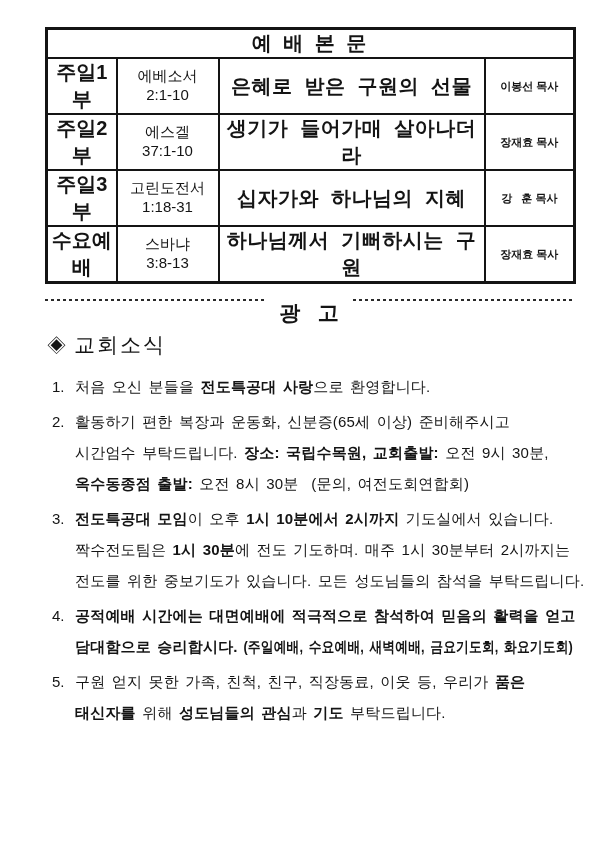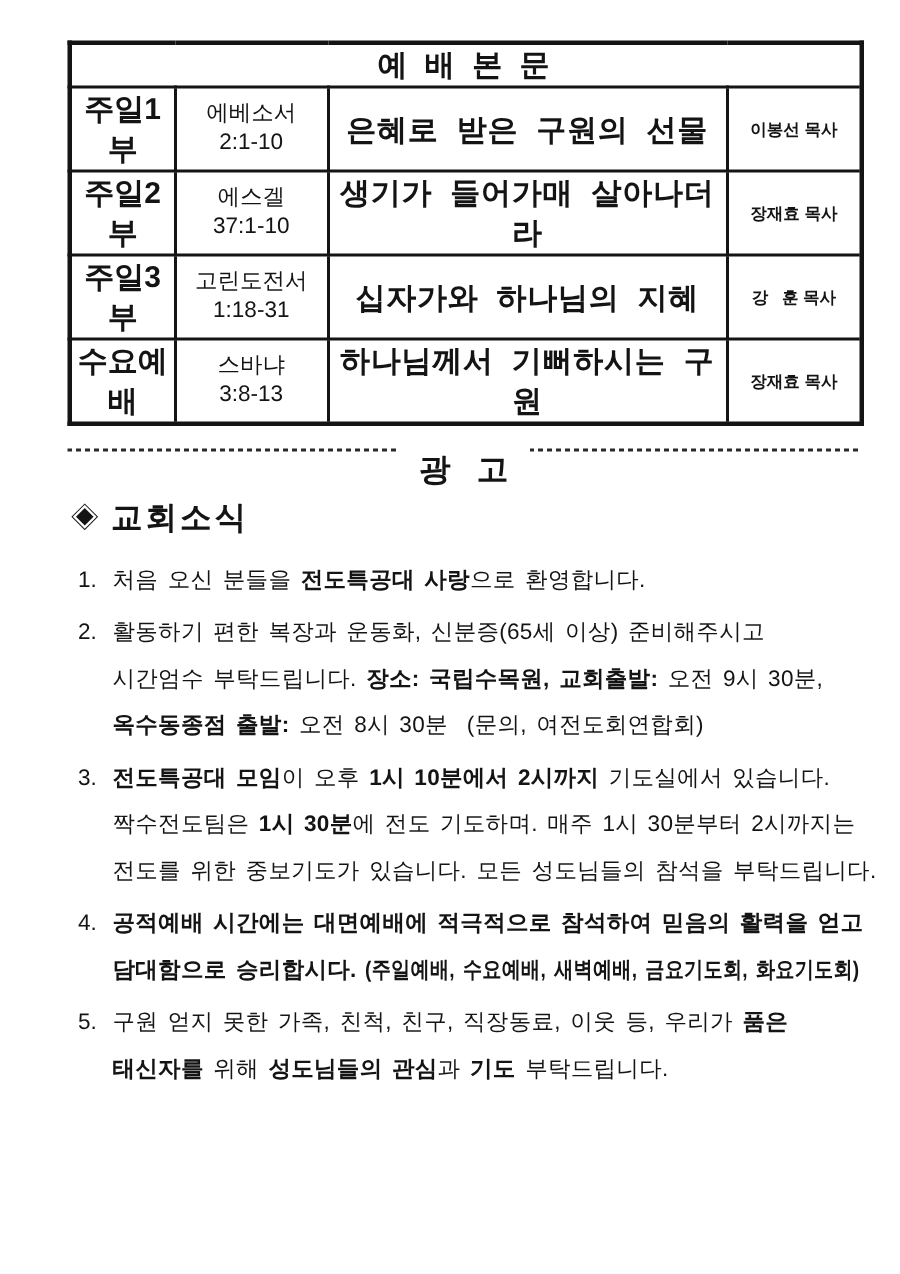--- a/index.html
+++ b/index.html
@@ -19,21 +19,21 @@
   td.sermon{font-size:20px;font-weight:700;word-spacing:6px;letter-spacing:.5px;}
   td.pastor{font-size:11px;font-weight:700;white-space:pre;}
   
   .divider{display:flex;align-items:flex-start;margin-top:15px;height:26px;}
   .dash{flex:1;height:2px;
     background:repeating-linear-gradient(90deg,#2a2a2a 0 3px,transparent 3px 6px);}
   .divider-label{font-size:21px;font-weight:700;white-space:pre;margin:0 14px;}
   
   .news-heading{display:flex;align-items:center;margin-top:6px;padding-left:2px;}
   .diamond{font-size:19px;line-height:1;margin-right:8px;}
-  .news-title{font-size:21px;font-weight:700;letter-spacing:2px;}
+  .news-title{font-size:21px;font-weight:400;letter-spacing:2px;}
   .news-note{margin:4px 0 0 28px;font-size:13px;letter-spacing:1.2px;word-spacing:3px;white-space:pre;}
   
   .ann-list{margin-top:12px;}
   .ann-item{position:relative;margin-top:4px;}
   .ann-num{position:absolute;left:7px;top:0;line-height:31px;font-size:15px;}
   .ann-line{padding-left:30px;line-height:31px;font-size:15px;white-space:pre;
     letter-spacing:.2px;word-spacing:2px;}
   .ann-line .bold{font-weight:700;}
   .ann-line .cond{display:inline-block;transform:scaleX(.85);transform-origin:left center;}
 </style>

